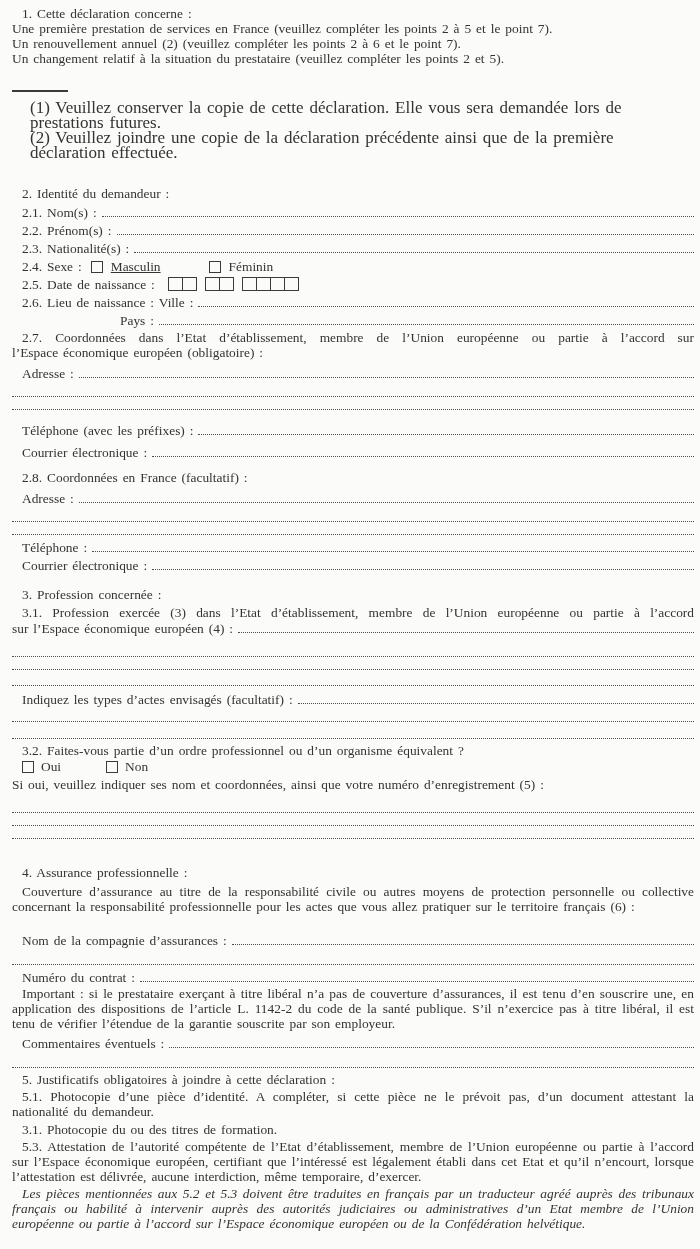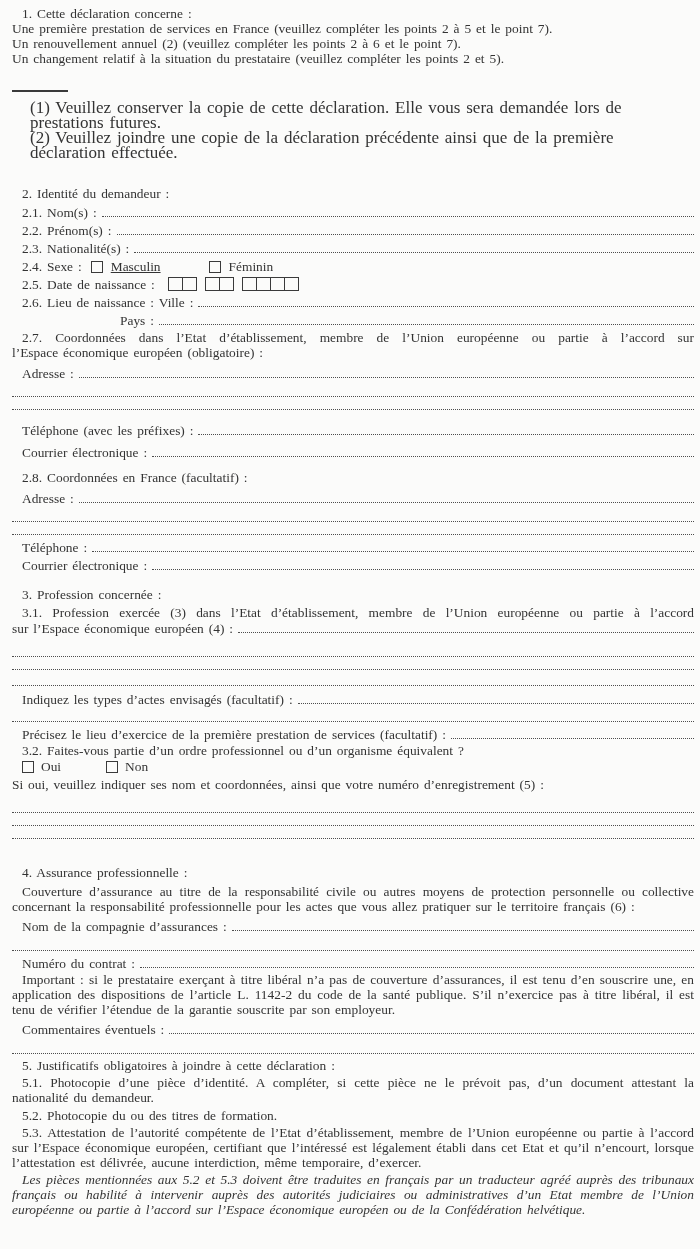--- a/index.html
+++ b/index.html
@@ -55,21 +55,21 @@
   #d7{ margin-top:3px; }
   #rind{ margin-top:3px; }
   #d8{ margin-top:2px; }
   #rpre{ margin-top:2px; }
   #l32{ margin-top:1px; }
   #rouinon{ margin-top:1px; }
   #lsioui{ margin-top:2px; }
   #d9{ margin-top:8px; }
   #s4t{ margin-top:26px; }
   #p4i{ margin-top:4px; }
-  #rcomp{ margin-top:2px;justify-content:center; }
+  #rcomp{ margin-top:16px;justify-content:center; }
   #d12{ margin-top:4px; }
   #rcont{ margin-top:2px; }
   #p4imp{ margin-top:1px; }
   #rcomm{ margin-top:2px; }
   #d13{ margin-top:4px; }
   #s5t{ margin-top:4px; }
   #p51{ margin-top:2px; }
   #l52{ margin-top:3px; }
   #p53{ margin-top:2px; }
   #p5n{ margin-top:2px; }
@@ -176,21 +176,20 @@
 
   <div id="d7" class="dotline"></div>
 
   <div id="rind" class="row ind2">
     <span class="lbl">Indiquez les types d’actes envisagés (facultatif) :</span>
     <span class="dots"></span>
   </div>
   <div id="d8" class="dotline"></div>
 
   <div id="rpre" class="row ind2">
-    <span class="lbl">Précisez le lieu d’exercice de la première prestation de services (facultatif) :</span>
     <span class="dots"></span>
   </div>
 
   <div id="l32" class="line ind">3.2. Faites-vous partie d’un ordre professionnel ou d’un organisme équivalent ?</div>
   <div id="rouinon" class="cbrow">
     <span class="cb"></span>
     <span class="cblab">Oui</span>
     <span class="cb" style="margin-left:45px;"></span>
     <span class="cblab">Non</span>
   </div>
@@ -212,17 +211,17 @@
   </div>
   <div id="p4imp" class="jpara ind">Important : si le prestataire exerçant à titre libéral n’a pas de couverture d’assurances, il est tenu d’en souscrire une, en application des dispositions de l’article L. 1142-2 du code de la santé publique. S’il n’exercice pas à titre libéral, il est tenu de vérifier l’étendue de la garantie souscrite par son employeur.</div>
   <div id="rcomm" class="row ind2">
     <span class="lbl">Commentaires éventuels :</span>
     <span class="dots"></span>
   </div>
   <div id="d13" class="dotline"></div>
 
   <div id="s5t" class="line ind">5. Justificatifs obligatoires à joindre à cette déclaration :</div>
   <div id="p51" class="jpara ind">5.1. Photocopie d’une pièce d’identité. A compléter, si cette pièce ne le prévoit pas, d’un document attestant la nationalité du demandeur.</div>
-  <div id="l52" class="line ind">5.2. Photocopie du ou des titres de formation.</div>
+  <div id="l52" class="line ind">3.1. Photocopie du ou des titres de formation.</div>
   <div id="p53" class="jpara ind">5.3. Attestation de l’autorité compétente de l’Etat d’établissement, membre de l’Union européenne ou partie à l’accord sur l’Espace économique européen, certifiant que l’intéressé est légalement établi dans cet Etat et qu’il n’encourt, lorsque l’attestation est délivrée, aucune interdiction, même temporaire, d’exercer.</div>
   <div id="p5n" class="jpara ind it">Les pièces mentionnées aux 5.2 et 5.3 doivent être traduites en français par un traducteur agréé auprès des tribunaux français ou habilité à intervenir auprès des autorités judiciaires ou administratives d’un Etat membre de l’Union européenne ou partie à l’accord sur l’Espace économique européen ou de la Confédération helvétique.</div>
 
 </div>
 
 </body></html>

